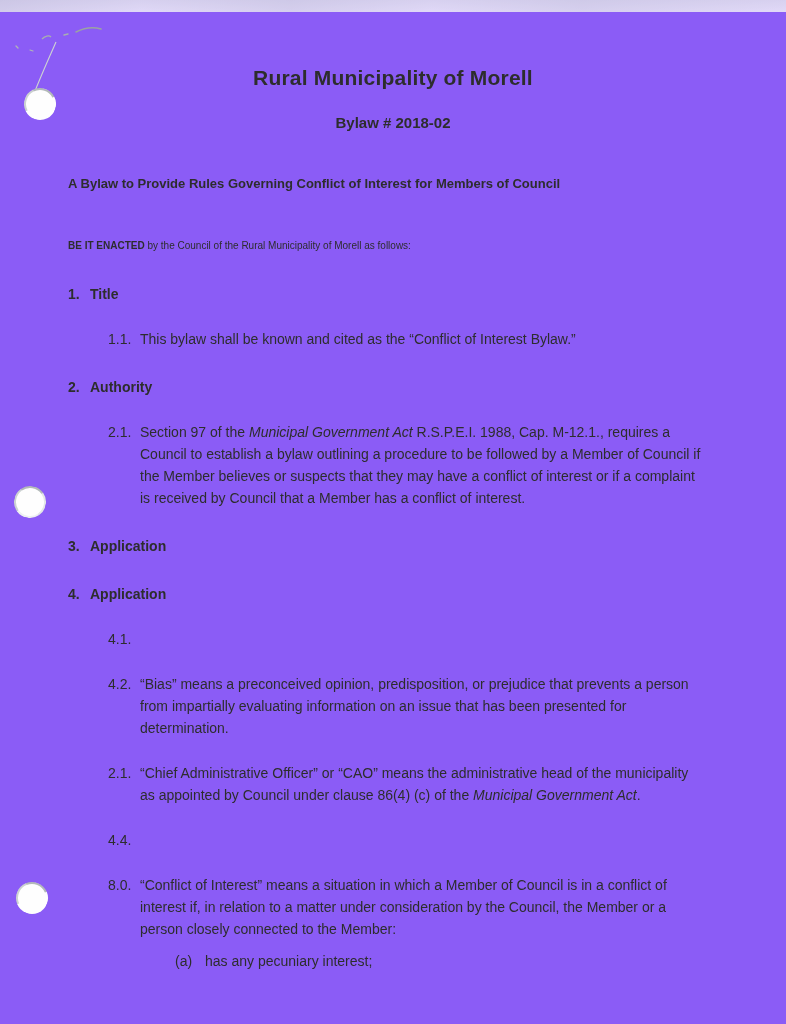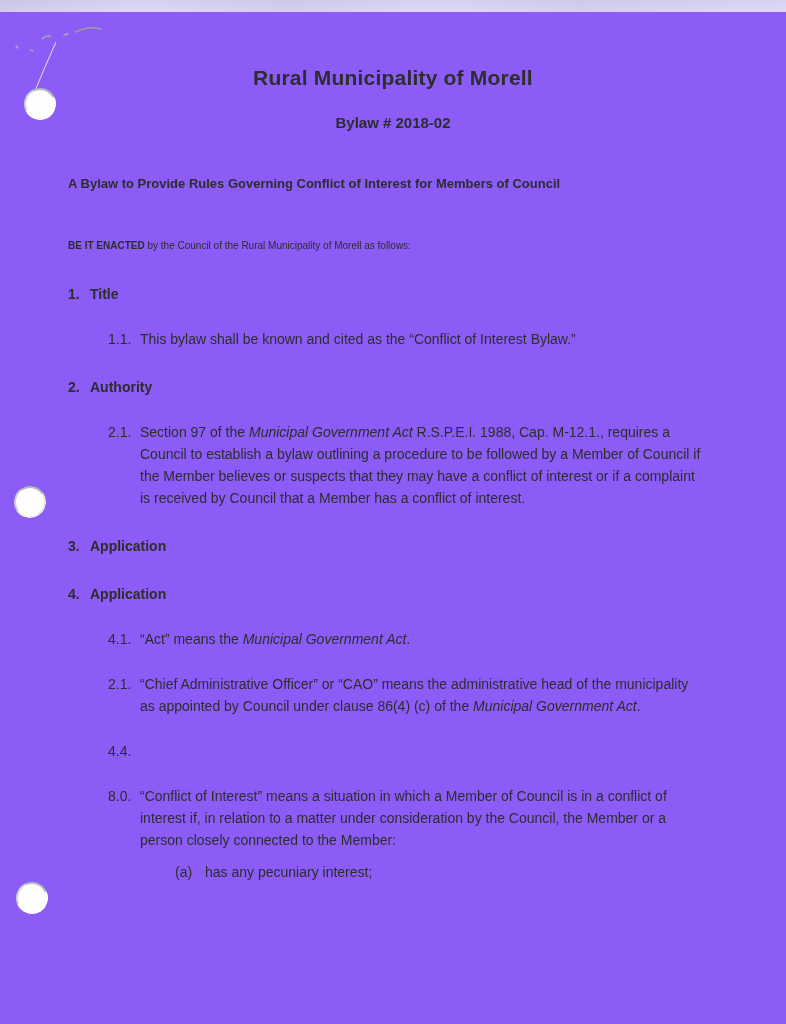--- a/index.html
+++ b/index.html
@@ -160,21 +160,24 @@
             <span>Application</span>
           </div>
         </div>
         <div class="section">
           <div class="section-heading">
             <span class="num">4.</span>
             <span>Application</span>
           </div>
           <div class="clause">
             <span class="num">4.1.</span>
-            <div class="text"><span>“Act” means the </span><span class="italic">Municipal Government Act</span><span>.</span></div>
+          </div>
+          <div class="clause">
+            <span class="num">4.2.</span>
+            <div class="text"><span>“Bias” means a preconceived opinion, predisposition, or prejudice that prevents a person from impartially evaluating information on an issue that has been presented for determination.</span></div>
           </div>
           <div class="clause">
             <span class="num">2.1.</span>
             <div class="text"><span>“Chief Administrative Officer” or “CAO” means the administrative head of the municipality as appointed by Council under clause 86(4) (c) of the </span><span class="italic">Municipal Government Act</span><span>.</span></div>
           </div>
           <div class="clause">
             <span class="num">4.4.</span>
           </div>
           <div class="clause">
             <span class="num">8.0.</span>

